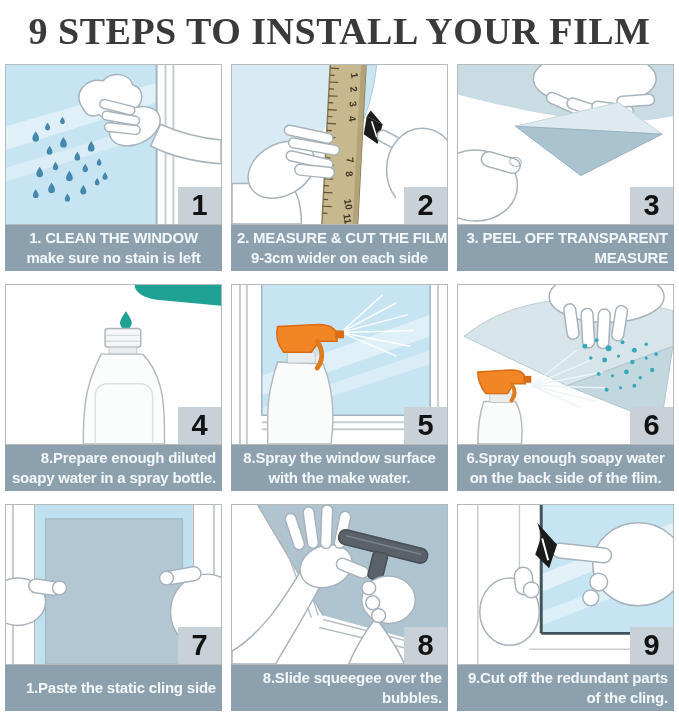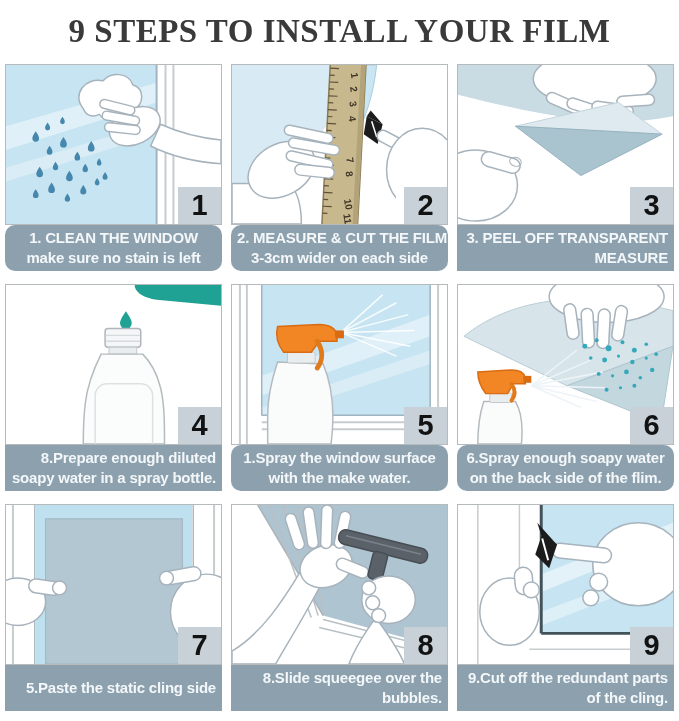--- a/index.html
+++ b/index.html
@@ -1,34 +1,34 @@
 <!DOCTYPE html>
 <html style="--title-text: #3A3A3A; --caption-bar: #8CA0AE; --caption-text: #F3F7F9; --badge-bg: #C8D1D7; --badge-number: #121212; --glass-blue: #C6E4F2; --film-gray-blue: #B2C7D2; --soap-teal: #1FA293; --spray-orange: #F28524; --water-drop-blue: #4587AD;"><head>
 <meta charset="utf-8">
 <style>
   html,body{margin:0;padding:0;background:#fff;}
   .page{position:relative;width:679px;height:721px;background:#fff;overflow:hidden;
         font-family:"Liberation Sans",sans-serif;}
   .title{height:62px;display:flex;align-items:center;justify-content:center;
-         font-family:"Liberation Serif",serif;font-weight:bold;font-size:33px;
+         font-family:"Liberation Serif",serif;font-weight:bold;font-size:38px;
          letter-spacing:0.5px;color:var(--title-text,#3A3A3A);}
   .grid{display:grid;grid-template-columns:repeat(3,217px);grid-auto-rows:207px;
         column-gap:9px;row-gap:13px;margin:2px 5px 0 5px;}
   .panel{display:flex;flex-direction:column;}
   .illo{position:relative;height:161px;border:1px solid #B5BABD;box-sizing:border-box;
         background:#fff;overflow:hidden;}
   .illo svg{display:block;width:100%;height:100%;}
   .badge{position:absolute;right:0;bottom:0;width:43px;height:37px;
          background:var(--badge-bg,#C8D1D7);display:flex;align-items:center;justify-content:center;
          font-weight:800;font-size:29px;color:var(--badge-number,#121212);line-height:1;}
   .caption{height:46px;background:var(--caption-bar,#8CA0AE);color:var(--caption-text,#F3F7F9);
            font-size:15px;font-weight:600;letter-spacing:-0.2px;line-height:20px;
            display:flex;flex-direction:column;justify-content:center;
            padding:0 6px;box-sizing:border-box;white-space:nowrap;}
-  .cap-center{text-align:center;border-radius:10px;}
+  .cap-center{text-align:center;}
   .cap-left{text-align:right;}
   .indent .line2{padding-left:13px;}
 </style>
 </head>
 <body>
 
 <div class="page">
 
   <div class="title">9 STEPS TO INSTALL YOUR FILM</div>
 
@@ -145,21 +145,21 @@
             <ellipse cx="192" cy="106" rx="36" ry="42"></ellipse>
             <path d="M162,161 L217,161 L217,120 L166,130 Z" stroke="none"></path>
           </g>
         </svg>
         <div class="badge">
             <span>2</span>
           </div>
       </div>
       <div class="caption cap-center">
         <div class="line1">2. MEASURE &amp; CUT THE FILM</div>
-        <div class="line2">3-3cm wider on each side</div>
+        <div class="line2">9-3cm wider on each side</div>
       </div>
     </div>
 
     <div class="panel">
       <div class="illo">
         <svg viewBox="0 0 217 161" preserveAspectRatio="none">
           <rect width="217" height="161" fill="#FFFFFF"></rect>
           <path d="M0,0 H217 V52 C150,66 80,50 0,30 Z" fill="#C9DBE3"></path>
           <g fill="#FFFFFF" stroke="#A7B3BC" stroke-width="1.5" stroke-linejoin="round">
             <ellipse cx="138" cy="14" rx="62" ry="28"></ellipse>
@@ -245,21 +245,21 @@
             <path d="M46,42 L88,40 C98,40 104,44 106,50 L106,57 L88,57 L80,68 L52,68 C46,60 44,50 46,42 Z" fill="#F28524" stroke="#D96C12" stroke-width="1.5"></path>
             <rect x="104" y="46" width="9" height="8" fill="#D96C12"></rect>
             <path d="M86,57 C92,66 92,76 86,84" fill="none" stroke="#E07A1A" stroke-width="5" stroke-linecap="round"></path>
           </g>
         </svg>
         <div class="badge">
             <span>5</span>
           </div>
       </div>
       <div class="caption cap-center">
-        <div class="line1">1.Spray the window surface</div>
+        <div class="line1">8.Spray the window surface</div>
         <div class="line2">with the make water.</div>
       </div>
     </div>
 
     <div class="panel">
       <div class="illo">
         <svg viewBox="0 0 217 161" preserveAspectRatio="none">
           <rect width="217" height="161" fill="#FFFFFF"></rect>
           <path d="M6,52 C50,16 120,2 217,26 L217,62 L110,102 Z" fill="#D7E4EA" stroke="#B9CCD5" stroke-width="1"></path>
           <polygon points="110,102 217,62 205,140" fill="#C3D7DF" stroke="#AEC5CF" stroke-width="1"></polygon>
@@ -339,21 +339,21 @@
             <ellipse cx="202" cy="108" rx="36" ry="38"></ellipse>
             <rect x="158" y="68" width="38" height="14" rx="7" transform="rotate(-10 158 68)"></rect>
             <circle cx="162" cy="74" r="7"></circle>
           </g>
         </svg>
         <div class="badge">
             <span>7</span>
           </div>
       </div>
       <div class="caption cap-left indent">
-        <div class="line1">5.Paste the static cling side</div>
+        <div class="line1">1.Paste the static cling side</div>
       </div>
     </div>
 
     <div class="panel">
       <div class="illo">
         <svg viewBox="0 0 217 161" preserveAspectRatio="none">
           <rect width="217" height="161" fill="#AEC4D0"></rect>
           <path d="M0,0 H26 L92,112 L217,146 V161 H0 Z" fill="#FFFFFF"></path>
           <g stroke="#B9C0C4" stroke-width="1.5">
             <line x1="26" y1="0" x2="92" y2="112" stroke="#AAB2B7"></line>

